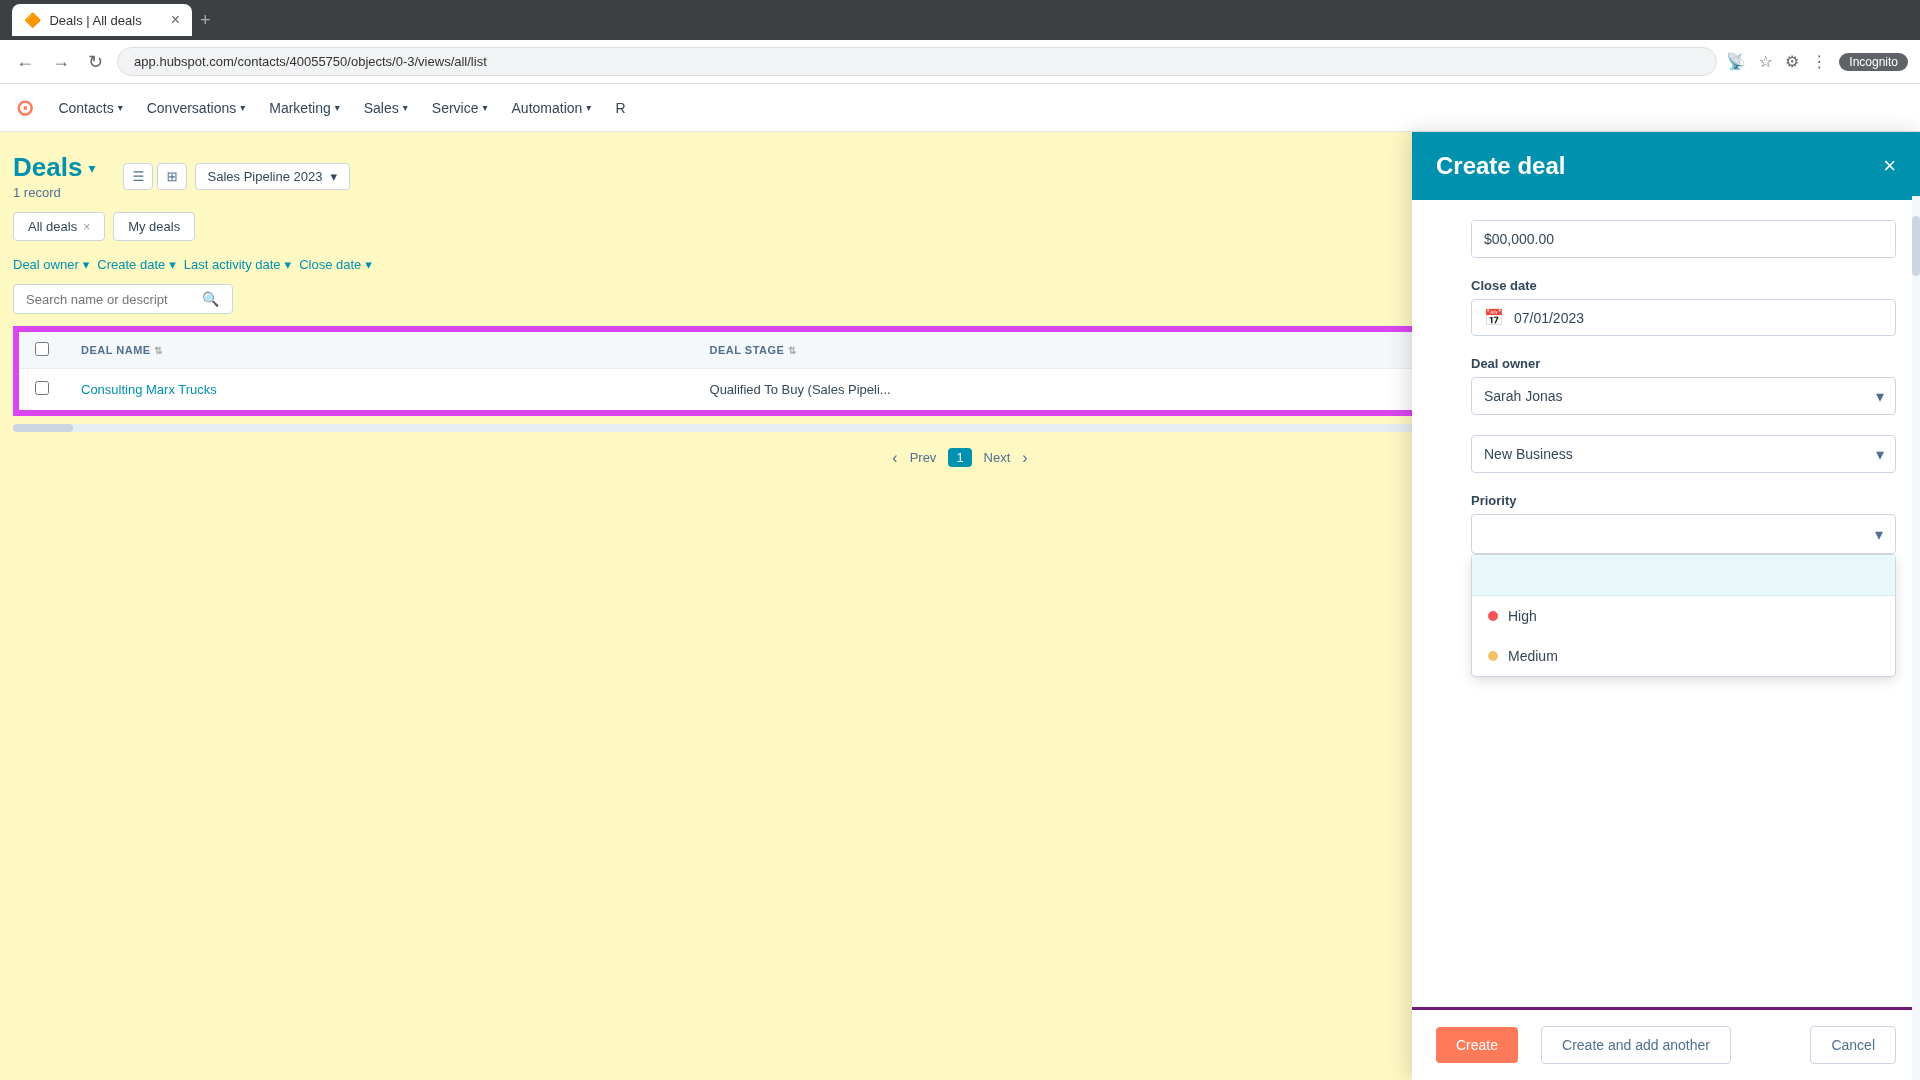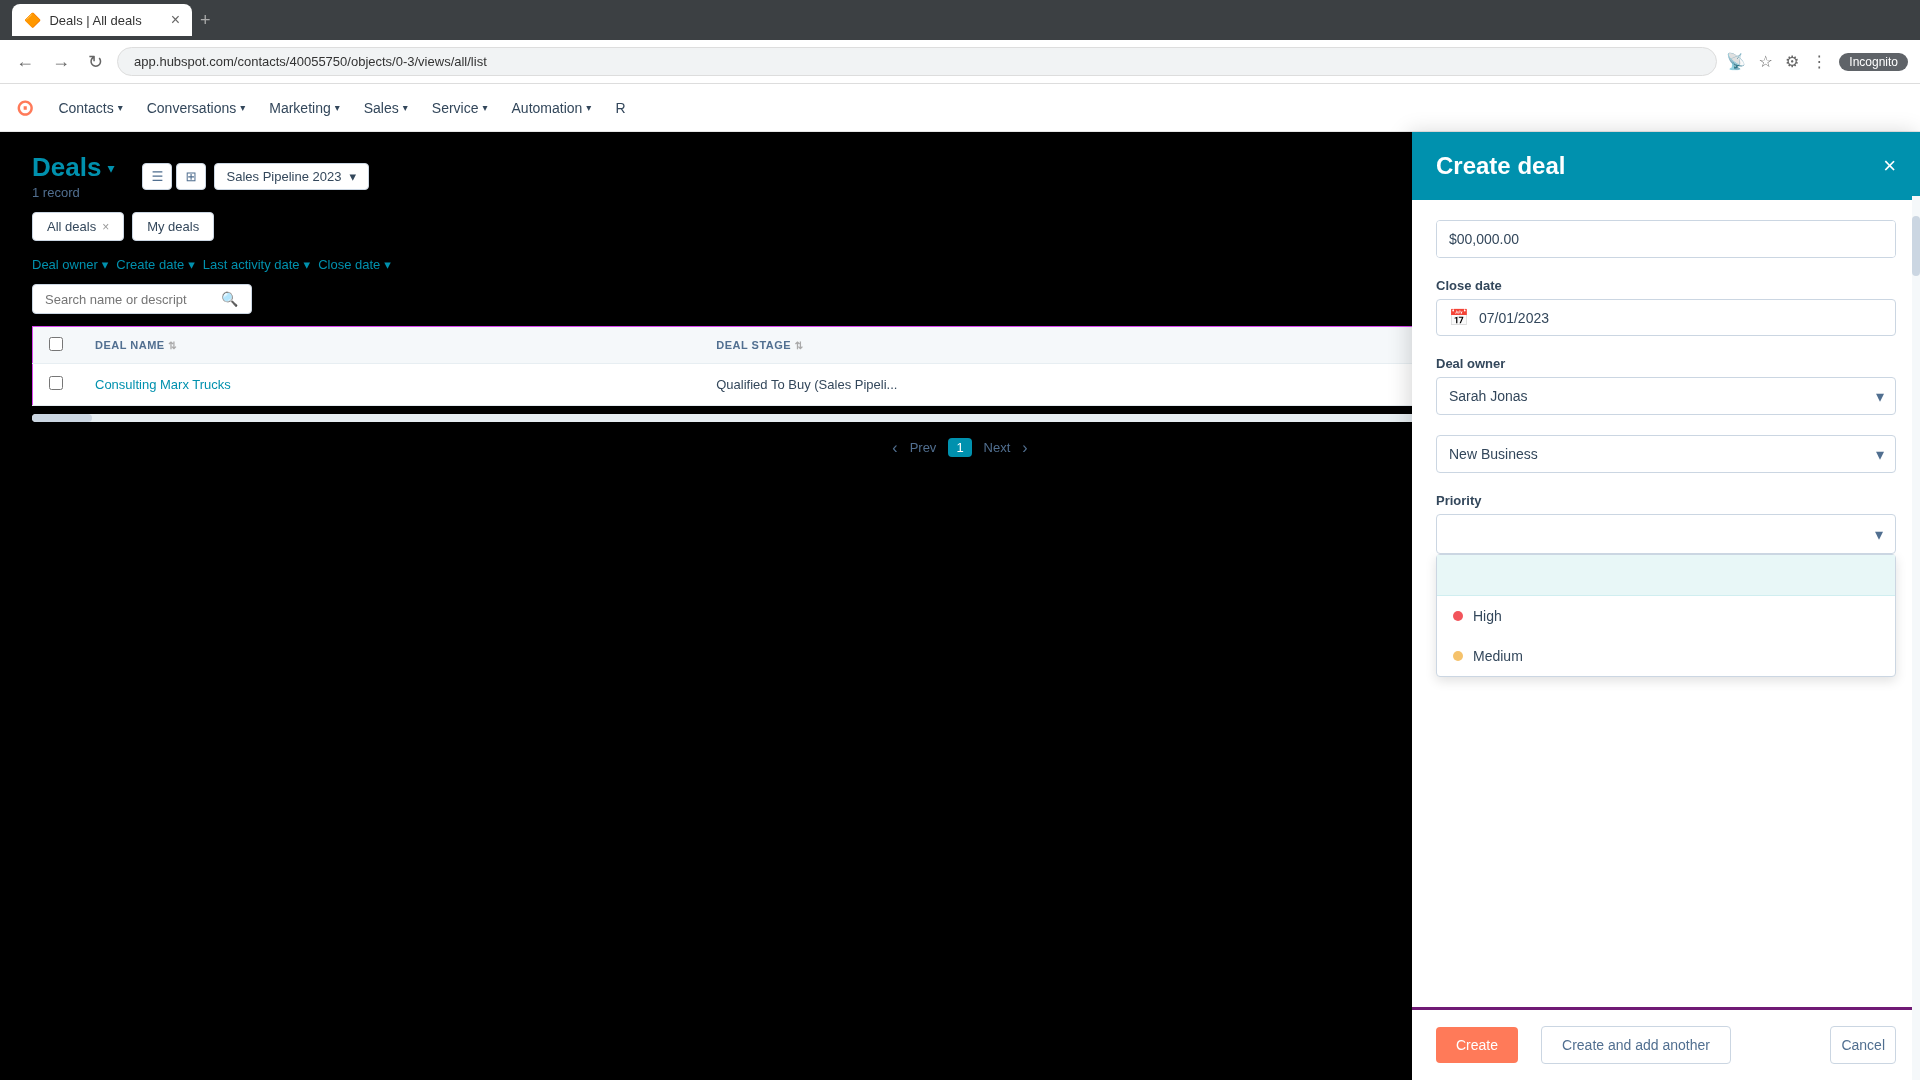--- a/index.html
+++ b/index.html
@@ -22,61 +22,61 @@
     
     .hs-nav { background: #fff; height: 48px; display: flex; align-items: center; padding: 0 16px; border-bottom: 1px solid #e7e7e7; gap: 0; }
     .hs-logo { color: #ff7a59; font-size: 22px; margin-right: 12px; font-weight: bold; }
     .nav-item { padding: 0 12px; height: 48px; display: flex; align-items: center; color: #33475b; font-size: 14px; cursor: pointer; gap: 4px; }
     .nav-chevron { font-size: 10px; }
 
     
     .main-content { display: flex; height: calc(1080px - 40px - 44px - 48px); position: relative; }
 
     
-    .deals-panel { flex: 1; padding: 20px 32px; overflow: hidden; background: #000000; }
+    .deals-panel { flex: 1; padding: 20px 13px; overflow: hidden; background: #fef9c3; }
     .deals-header { display: flex; align-items: center; gap: 12px; margin-bottom: 12px; }
     .deals-title { font-size: 26px; font-weight: 700; color: #0091ae; }
     .deals-title-chevron { color: #0091ae; font-size: 14px; }
     .record-count { font-size: 13px; color: #516f90; margin-top: 2px; }
     .view-icons { display: flex; gap: 4px; }
     .view-icon-btn { border: 1px solid #cbd6e2; background: #fff; border-radius: 4px; padding: 5px 8px; cursor: pointer; color: #516f90; }
     .pipeline-select { border: 1px solid #cbd6e2; background: #fff; border-radius: 4px; padding: 5px 12px; font-size: 13px; color: #33475b; cursor: pointer; display: flex; align-items: center; gap: 8px; }
 
     .filter-tabs { display: flex; gap: 8px; margin-bottom: 16px; }
     .filter-tab { padding: 6px 14px; border-radius: 4px; border: 1px solid #cbd6e2; background: #fff; font-size: 13px; color: #33475b; cursor: pointer; display: flex; align-items: center; gap: 6px; }
     .filter-tab-close { color: #999; font-size: 12px; }
 
     .column-filters { display: flex; gap: 8px; margin-bottom: 12px; flex-wrap: wrap; align-items: center; }
     .col-filter { color: #0091ae; font-size: 13px; cursor: pointer; display: flex; align-items: center; gap: 4px; }
     .advanced-btn { color: #516f90; font-size: 13px; cursor: pointer; display: flex; align-items: center; gap: 4px; margin-left: auto; }
 
     .search-bar { display: flex; align-items: center; gap: 8px; background: #fff; border: 1px solid #cbd6e2; border-radius: 4px; padding: 6px 12px; margin-bottom: 12px; width: 220px; }
     .search-input { border: none; outline: none; font-size: 13px; color: #33475b; width: 100%; }
     .search-icon { color: #516f90; }
 
-    .deals-table { width: 100%; border-collapse: collapse; background: #fff; border: 1px solid #d946ef; border-radius: 4px; }
+    .deals-table { width: 100%; border-collapse: collapse; background: #fff; border: 6px solid #d946ef; border-radius: 4px; }
     .deals-table th { background: #f5f8fa; padding: 10px 16px; text-align: left; font-size: 11px; font-weight: 600; color: #516f90; text-transform: uppercase; letter-spacing: 0.5px; border-bottom: 1px solid #e7eef2; }
     .deals-table td { padding: 12px 16px; border-bottom: 1px solid #e7eef2; font-size: 13px; color: #33475b; }
     .deal-name-link { color: #0091ae; text-decoration: none; font-weight: 500; }
     .checkbox { width: 14px; height: 14px; accent-color: #0091ae; }
     .sort-icon { color: #aaa; font-size: 10px; }
 
     .pagination { display: flex; align-items: center; justify-content: center; gap: 12px; margin-top: 16px; }
     .page-btn { background: none; border: none; color: #516f90; cursor: pointer; font-size: 16px; }
     .page-num { background: #0091ae; color: #fff; border-radius: 4px; padding: 2px 8px; font-size: 13px; }
 
     .horizontal-scrollbar { height: 8px; background: #e7eef2; border-radius: 4px; margin-top: 8px; position: relative; }
     .scrollbar-thumb { height: 8px; background: #cbd6e2; border-radius: 4px; width: 60px; }
 
     
     .modal-overlay { position: absolute; right: 0; top: 0; width: 508px; height: 100%; background: #fff; box-shadow: -4px 0 20px rgba(0,0,0,0.15); display: flex; flex-direction: column; z-index: 100; }
     .modal-header { background: #0091ae; padding: 20px 24px; display: flex; align-items: center; justify-content: space-between; }
     .modal-title { color: #fff; font-size: 24px; font-weight: 700; }
     .modal-close { color: #fff; font-size: 22px; cursor: pointer; background: none; border: none; }
-    .modal-body { flex: 1; overflow-y: auto; padding: 0; }
+    .modal-body { flex: 1; overflow-y: auto; padding: 0; margin-left: 35px; }
     .modal-content-inner { padding: 20px 24px; }
 
     .form-field { margin-bottom: 20px; }
     .form-label { font-size: 13px; font-weight: 600; color: #33475b; margin-bottom: 6px; display: block; }
     .form-input { width: 100%; border: 1px solid #cbd6e2; border-radius: 4px; padding: 8px 12px; font-size: 14px; color: #33475b; outline: none; }
 
     .date-input-wrapper { display: flex; align-items: center; border: 1px solid #cbd6e2; border-radius: 4px; padding: 8px 12px; background: #fff; }
     .date-icon { color: #0091ae; margin-right: 10px; font-size: 16px; }
     .date-value { font-size: 14px; color: #33475b; }
 
@@ -97,21 +97,21 @@
     .dot-high { background: #f2545b; }
 
     
     .amount-input-wrapper { display: flex; align-items: center; border: 1px solid #cbd6e2; border-radius: 4px; overflow: hidden; margin-bottom: 20px; }
     .amount-value { padding: 10px 12px; font-size: 14px; color: #33475b; flex: 1; border: none; outline: none; }
 
     
     .modal-footer { display: flex; gap: 23px; padding: 16px 24px; border-top: 3px solid #701a75; align-items: center; }
     .btn-primary { background: #ff7a59; color: #fff; border: none; border-radius: 4px; padding: 10px 20px; font-size: 14px; cursor: pointer; font-weight: 500; }
     .btn-secondary { background: #fff; color: #516f90; border: 1px solid #cbd6e2; border-radius: 4px; padding: 10px 20px; font-size: 14px; cursor: pointer; }
-    .btn-tertiary { background: #fff; color: #516f90; border: 1px solid #cbd6e2; border-radius: 4px; padding: 10px 10px; font-size: 14px; cursor: pointer; margin-left: auto; }
+    .btn-tertiary { background: #fff; color: #516f90; border: 1px solid #cbd6e2; border-radius: 4px; padding: 10px 20px; font-size: 14px; cursor: pointer; margin-left: auto; }
 
     .modal-scrollbar { width: 8px; background: #f5f8fa; position: absolute; right: 0; top: 64px; bottom: 0; }
     .modal-scrollbar-thumb { width: 8px; height: 60px; background: #cbd6e2; border-radius: 4px; margin-top: 20px; }
   </style>
 </head>
 <body>
 
 <div class="browser-chrome">
   <div class="browser-tab">
     <span class="tab-favicon">🔶</span>

